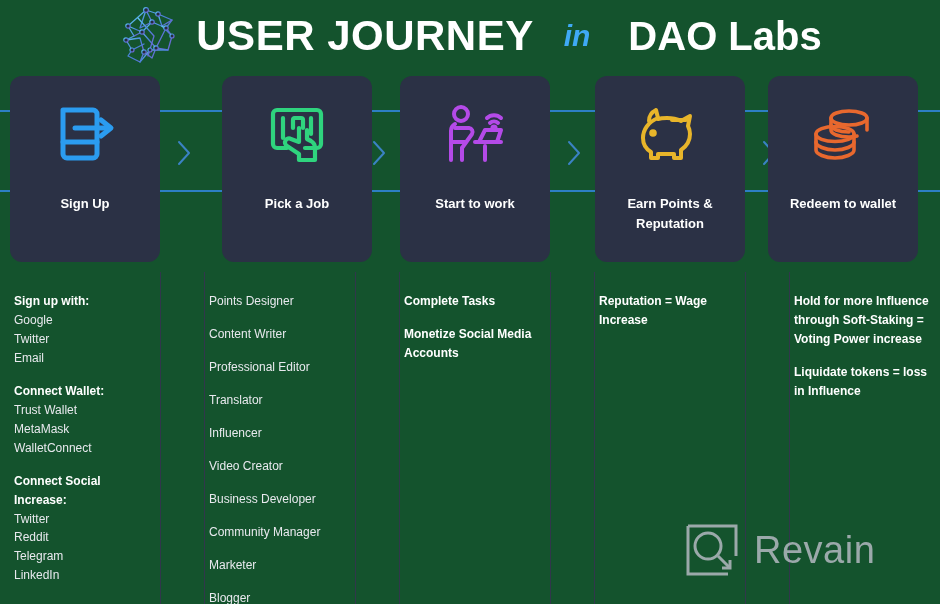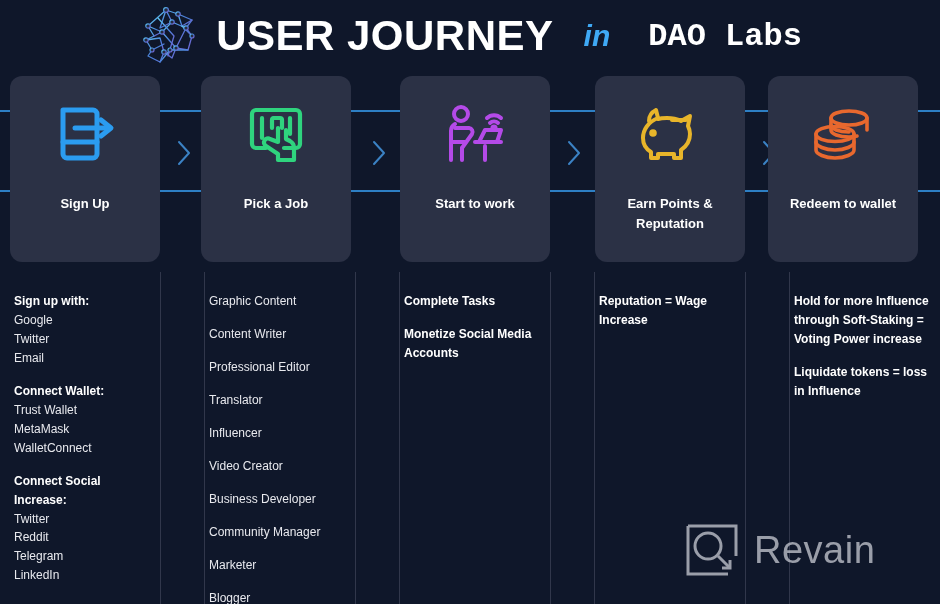--- a/index.html
+++ b/index.html
@@ -5,41 +5,41 @@
   * { box-sizing: border-box; margin: 0; padding: 0; }
   html, body {
     width: 940px; height: 604px;
     background: #262b3c;
     font-family: "Liberation Sans", sans-serif;
     overflow: hidden;
   }
   #stage {
     position: relative;
     width: 940px; height: 604px;
-    background: #0f172a;
+    background: #14532d;
   }
 
   
   #header {
     position: absolute;
     left: 0; top: 0; width: 940px; height: 72px;
     display: flex; align-items: center; justify-content: center;
     gap: 16px;
   }
   #dao-mark { width: 62px; height: 60px; flex: 0 0 auto; }
   #title-main {
     font-size: 42px; font-weight: bold; color: #ffffff;
     letter-spacing: 0.5px; white-space: nowrap;
   }
   #in-word {
     font-size: 30px; font-weight: bold; font-style: italic;
     color: #3fa9f5; margin-left: 14px; margin-right: 22px;
   }
   #title-brand {
-    font-size: 32px; font-weight: bold; color: #ffffff; white-space: nowrap; font-family: Liberation Mono, monospace;
+    font-size: 40px; font-weight: bold; color: #ffffff; white-space: nowrap;
   }
 
   
   .conn-line {
     position: absolute; left: 0; width: 940px; height: 2px;
     background: #2d7fc4;
   }
   #conn-line-top { top: 110px; }
   #conn-line-bottom { top: 190px; }
 
@@ -55,21 +55,21 @@
     align-items: center; justify-content: flex-start;
     padding-top: 22px;
   }
   .card-icon { width: 72px; height: 72px; display: block; }
   .card-label {
     margin-top: 24px;
     font-size: 13px; font-weight: bold; color: #ffffff;
     text-align: center; line-height: 1.55; padding: 0 8px;
   }
   .card-0 { left: 10px; }
-  .card-1 { left: 201px; }
+  .card-1 { left: 222px; }
   .card-2 { left: 400px; }
   .card-3 { left: 595px; }
   .card-4 { left: 768px; }
 
   
   .chevron {
     position: absolute; top: 138px; width: 22px; height: 30px;
   }
   .chev-0 { left: 173px; }
   .chev-1 { left: 368px; }
@@ -289,21 +289,21 @@
         <div class="group">
           <div class="item bold">Connect Social Increase:</div>
           <div class="item">Twitter</div>
           <div class="item">Reddit</div>
           <div class="item">Telegram</div>
           <div class="item">LinkedIn</div>
         </div>
       </div>
     <div class="col col-1">
         <div class="group">
-          <div class="item">Graphic Content</div>
+          <div class="item">Points Designer</div>
         </div>
         <div class="group">
           <div class="item">Content Writer</div>
         </div>
         <div class="group">
           <div class="item">Professional Editor</div>
         </div>
         <div class="group">
           <div class="item">Translator</div>
         </div>

